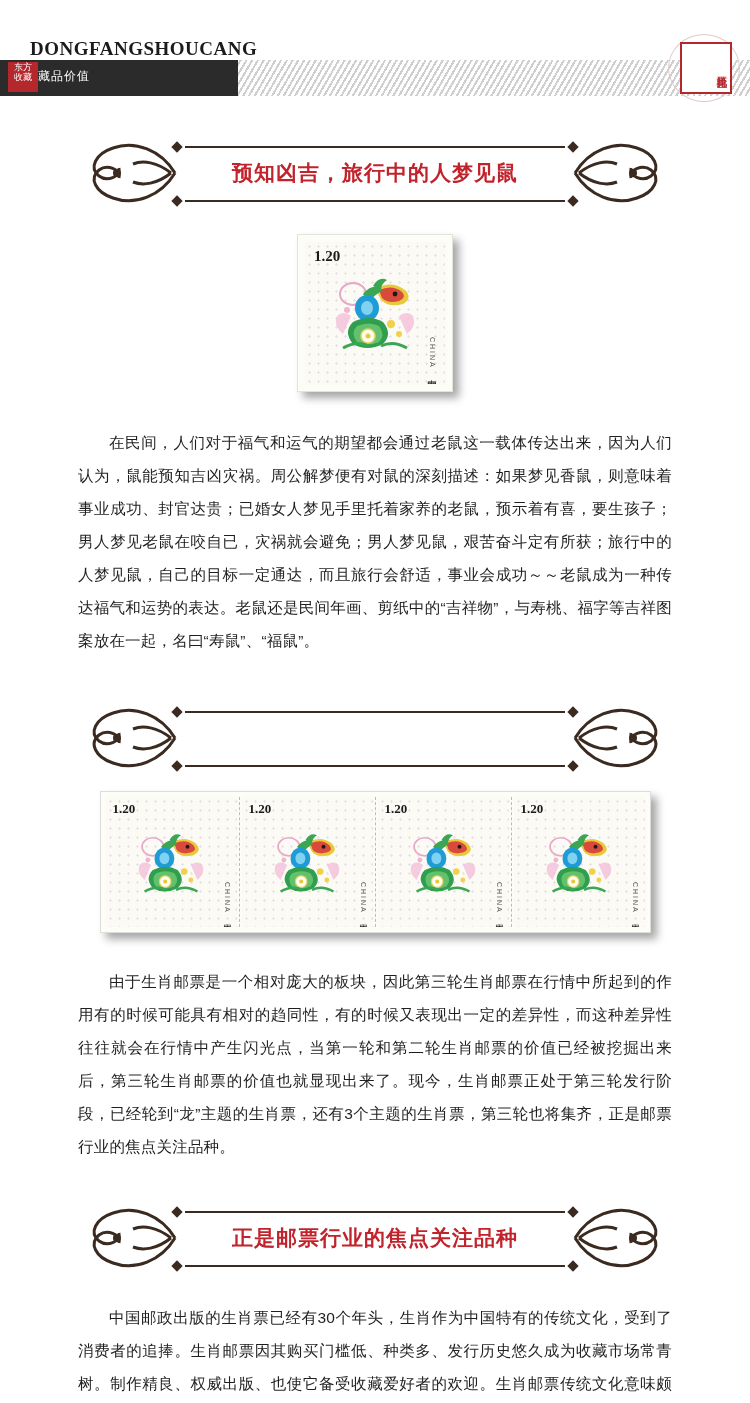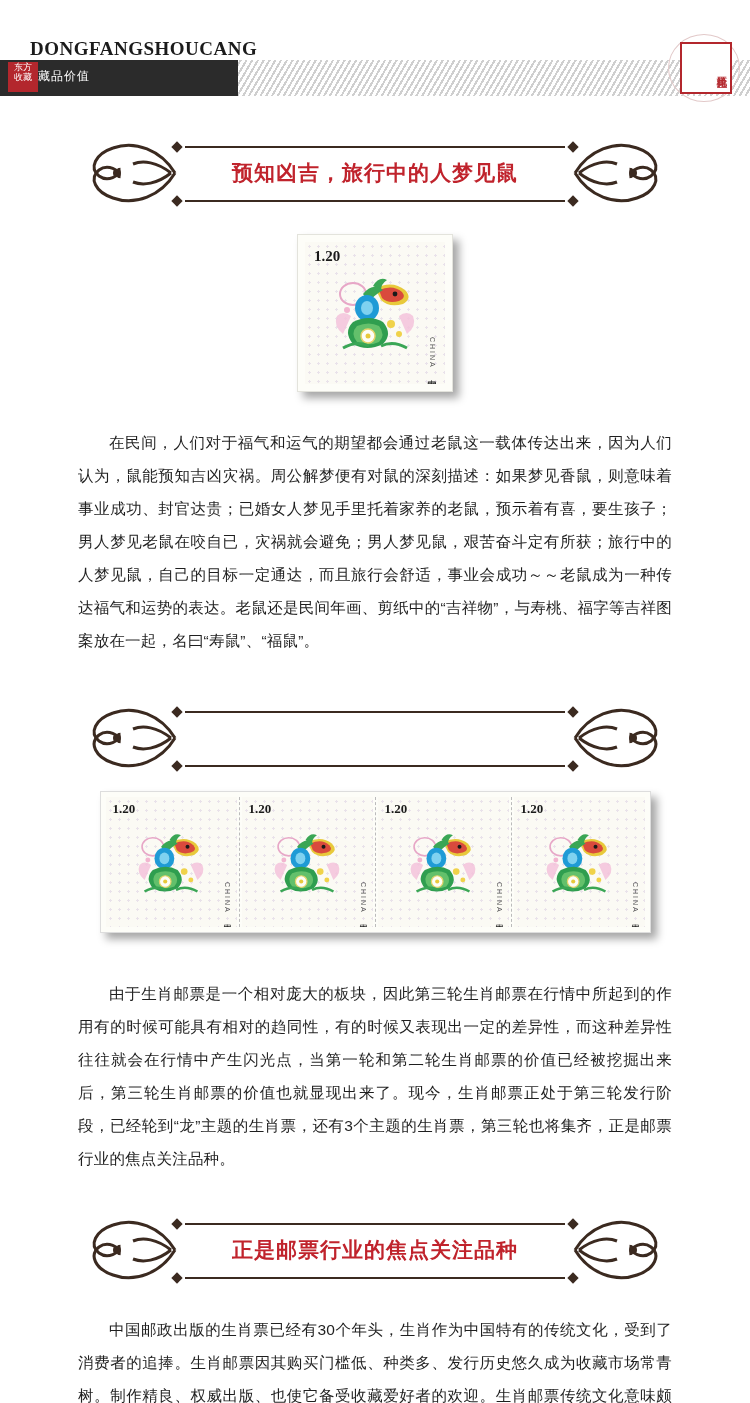--- a/index.html
+++ b/index.html
@@ -490,21 +490,21 @@
           <div class="cn-text">
             <span class="latin">CHINA</span>
             <span>中国邮政</span>
           </div>
         </div>
 
       </div>
     </div>
   </div>
 
-  <div class="para" style="margin-top:44px;">由于生肖邮票是一个相对庞大的板块，因此第三轮生肖邮票在行情中所起到的作用有的时候可能具有相对的趋同性，有的时候又表现出一定的差异性，而这种差异性往往就会在行情中产生闪光点，当第一轮和第二轮生肖邮票的价值已经被挖掘出来后，第三轮生肖邮票的价值也就显现出来了。现今，生肖邮票正处于第三轮发行阶段，已经轮到“龙”主题的生肖票，还有3个主题的生肖票，第三轮也将集齐，正是邮票行业的焦点关注品种。</div>
+  <div class="para" style="margin-top:32px;">由于生肖邮票是一个相对庞大的板块，因此第三轮生肖邮票在行情中所起到的作用有的时候可能具有相对的趋同性，有的时候又表现出一定的差异性，而这种差异性往往就会在行情中产生闪光点，当第一轮和第二轮生肖邮票的价值已经被挖掘出来后，第三轮生肖邮票的价值也就显现出来了。现今，生肖邮票正处于第三轮发行阶段，已经轮到“龙”主题的生肖票，还有3个主题的生肖票，第三轮也将集齐，正是邮票行业的焦点关注品种。</div>
 
   <div class="section-title" style="margin-top:30px;">
     <div class="title-rule top"></div>
     <div class="title-rule bottom"></div>
     <svg class="flourish left" viewBox="0 0 96 86">
       <g fill="none" stroke="#3b2a20" stroke-width="3">
         <path d="M92 43 C78 20 52 10 30 18 C12 24 6 38 16 46 C24 52 38 47 36 38"></path>
         <path d="M92 43 C78 66 52 76 30 68 C12 62 6 48 16 40 C24 34 38 39 36 48"></path>
         <path d="M88 43 C74 32 60 30 50 34"></path>
         <path d="M88 43 C74 54 60 56 50 52"></path>

